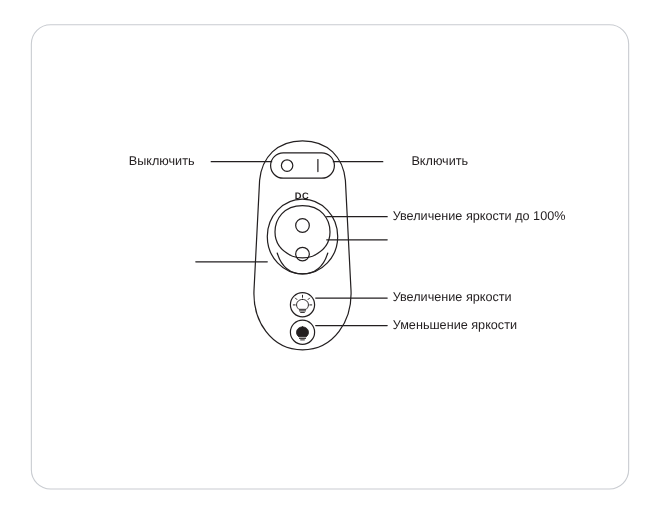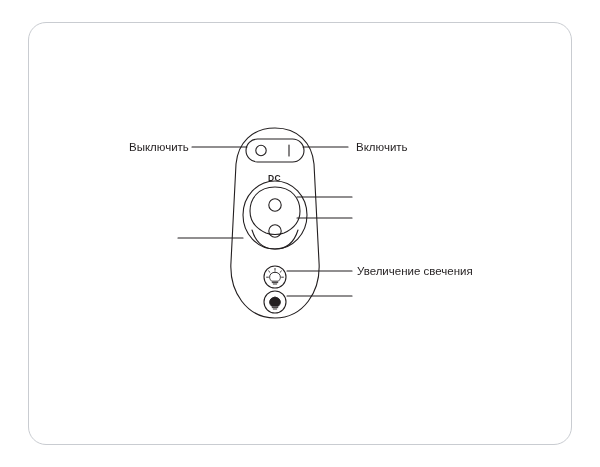--- a/index.html
+++ b/index.html
@@ -114,23 +114,25 @@
       <line x1="297" y1="197" x2="352" y2="197"></line>
       <line x1="297" y1="218" x2="352" y2="218"></line>
       <line x1="178" y1="238" x2="243" y2="238"></line>
       <line x1="287" y1="271" x2="352" y2="271"></line>
       <line x1="287" y1="296" x2="352" y2="296"></line>
     </g>
   </svg>
 
   <div class="dc-text" style="left:268px; top:173px;">DC</div>
 
-  <div class="lbl left" style="left:112px; top:140px;padding-left:17px;">Выключить</div>
+  <div class="lbl left" style="left:100px; top:140px;padding-left:17px;">Выключить</div>
 
-  <div class="lbl right" style="left:356px; top:140px;text-align:center;">Включить</div>
+  <div class="lbl right" style="left:374px; top:140px;text-align:center;">Включить</div>
 
 
+  <div class="lbl right" style="left:357px; top:190px;">Увеличение яркости до 100%</div>
 
 
-  <div class="lbl right" style="left:357px; top:264px;">Увеличение свечения</div>
+  <div class="lbl right" style="left:357px; top:264px;">Увеличение яркости</div>
 
+  <div class="lbl right" style="left:357px; top:289px;">Уменьшение яркости</div>
 
 </div>
 
 </body></html>

